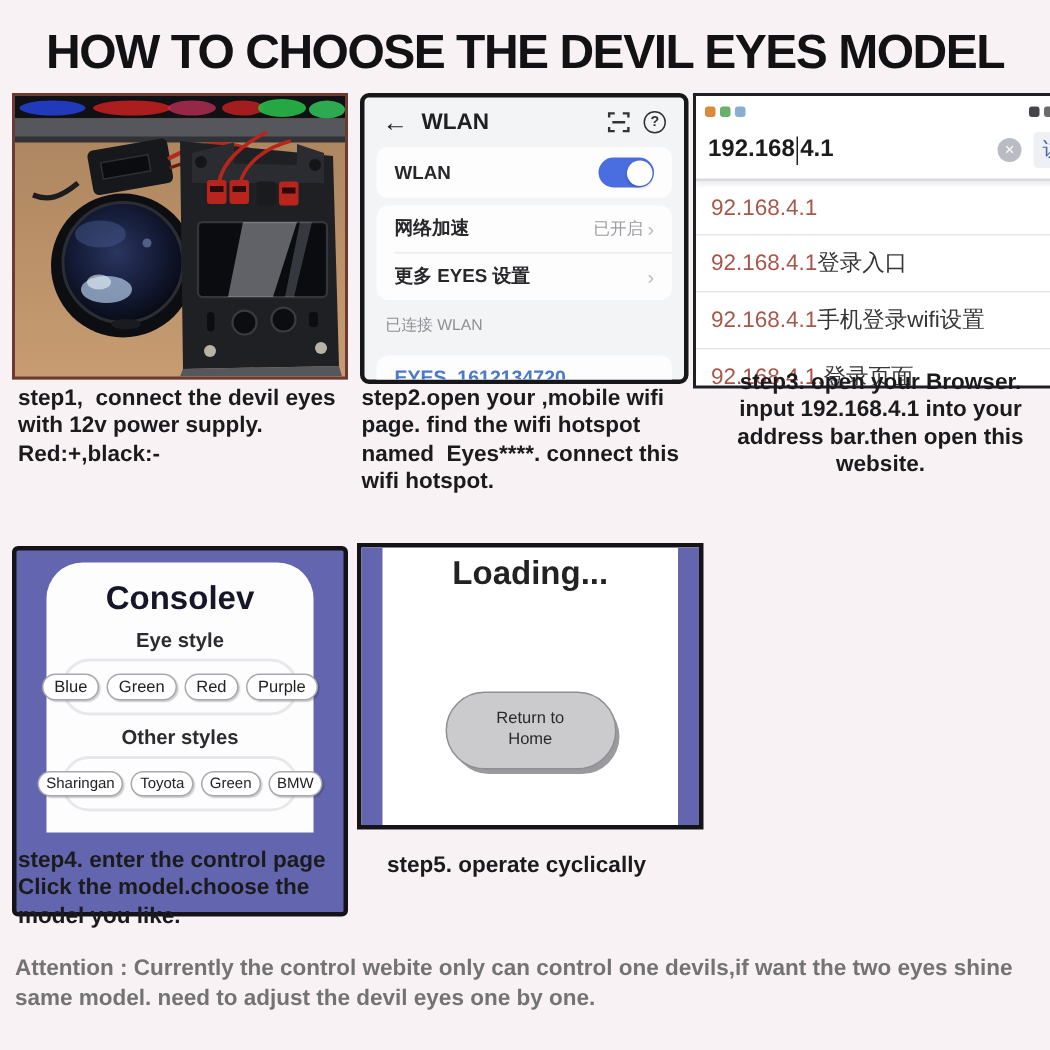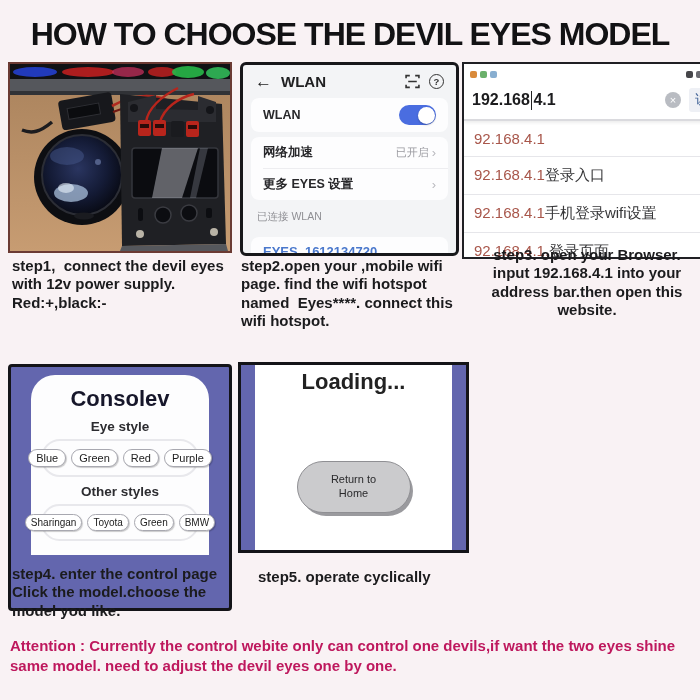--- a/index.html
+++ b/index.html
@@ -75,21 +75,21 @@
 
   .loading-panel{left:238px;top:362px;width:231px;height:191px;border:3px solid #141418;background:#fff;}
   .pbar{position:absolute;top:0;bottom:0;width:14px;background:#6366ae;}
   .pbar.left{left:0;} .pbar.right{right:0;}
   .loading-title{text-align:center;font-size:22px;font-weight:800;color:#222;margin:4px 0 0 0;}
   .return-btn{position:absolute;left:50%;transform:translateX(-50%);top:96px;width:112px;padding:11px 0;
     border-radius:33px;background:#cbcbcd;border:1.5px solid #8f8f93;box-shadow:3px 4px 0 -1px #9a9a9e;
     font-size:11px;color:#2a2a2c;text-align:center;line-height:1.25;white-space:pre-line;}
 
   
-  .attention{position:absolute;left:10px;top:636px;width:688px;font-size:15px;font-weight:700;color:#be185d;line-height:1.35;}
+  .attention{position:absolute;left:10px;top:636px;width:688px;font-size:15px;font-weight:700;color:#737373;line-height:1.35;}
 </style>
 </head>
 <body>
 
 <div class="page">
 
   <h1 class="page-title">HOW TO CHOOSE THE DEVIL EYES MODEL</h1>
 
   <div class="panel photo-panel">
     <svg viewBox="0 0 220 187">

